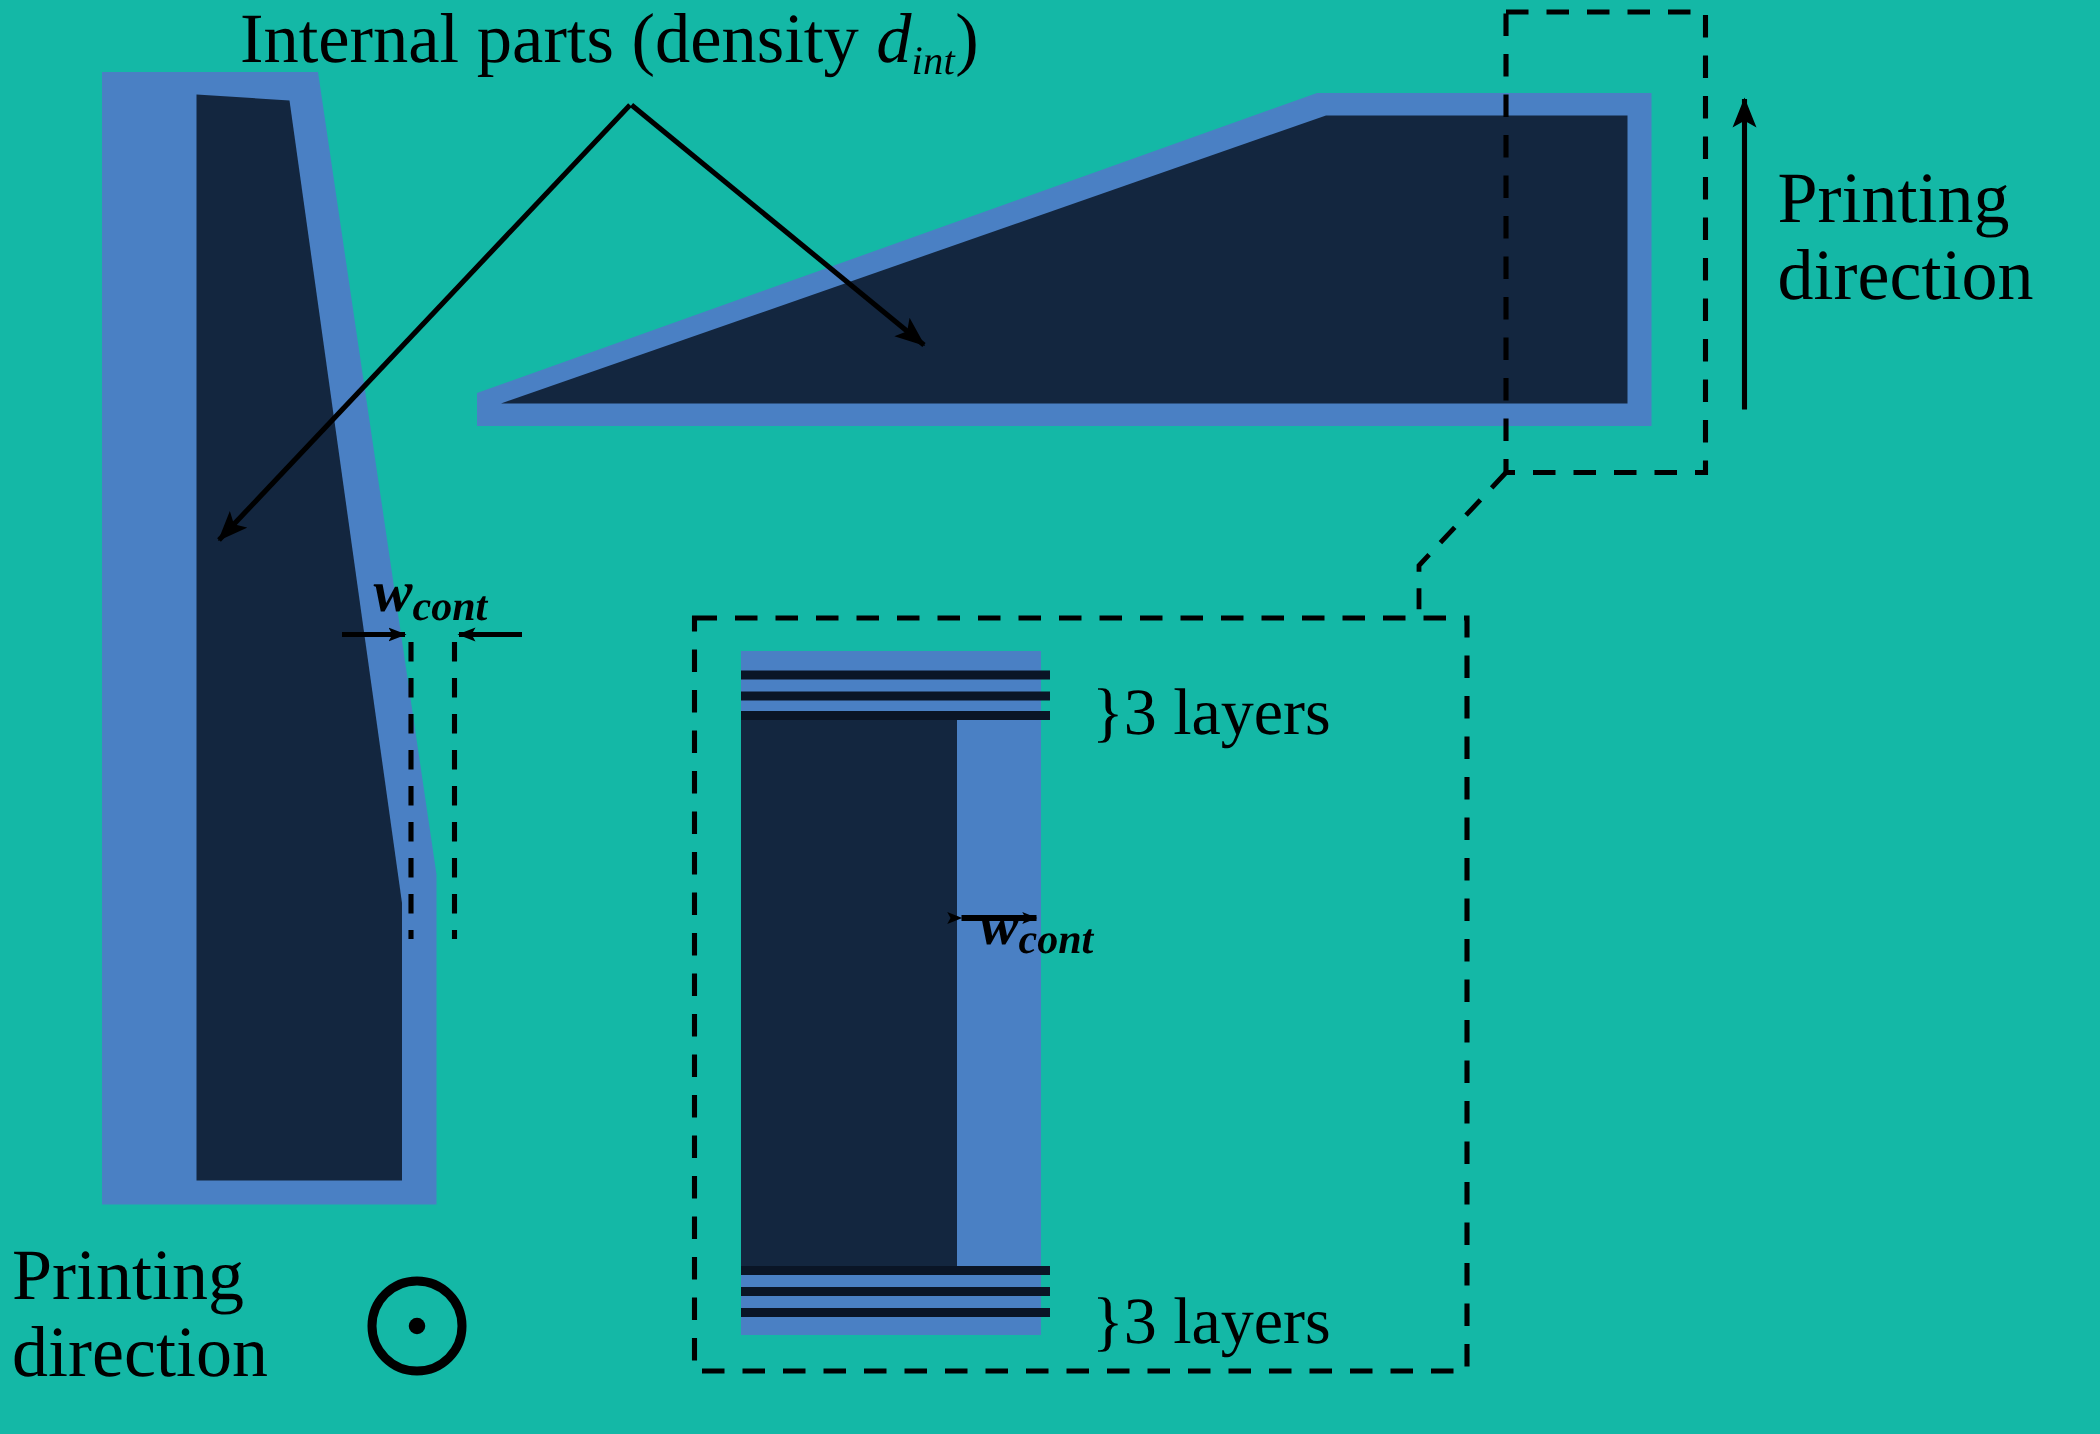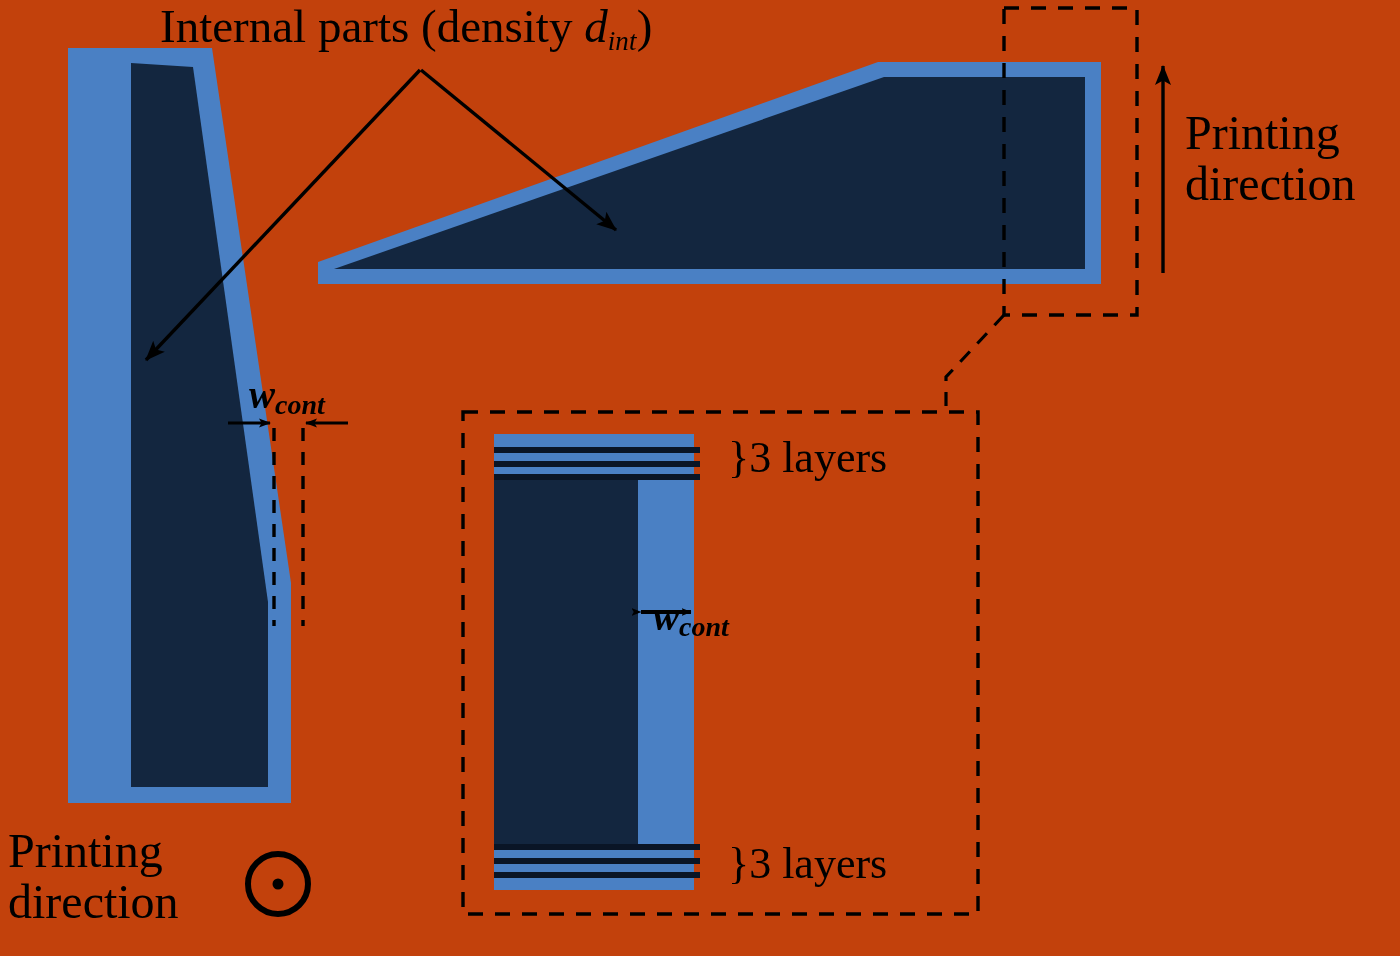--- a/index.html
+++ b/index.html
@@ -8,21 +8,21 @@
     padding: 0;
     background: #ffffff;
   }
   body {
     font-family: "Liberation Serif", "DejaVu Serif", serif;
   }
   #figure {
     position: relative;
     width: 1400px;
     height: 956px;
-    background: #c2410c;
+    background: #14b8a6;
     overflow: hidden;
   }
   #figure svg.layer {
     position: absolute;
     left: 0;
     top: 0;
     width: 1400px;
     height: 956px;
   }
   .txt {
@@ -71,20 +71,21 @@
     font-size: 28px;
     vertical-align: -0.22em;
   }
   #wcont-main { left: 249px; top: 356px; }
   #wcont-inset { left: 653px; top: 578px; }
   .layers-label {
     position: absolute;
     font-size: 44px;
     color: #000;
     white-space: nowrap;
+    margin-top: 17px;
   }
   #layers-top { left: 728px; top: 432px; }
   #layers-bottom { left: 728px; top: 838px; }
 </style>
 </head>
 <body>
 
 <div id="figure">
 
   <svg class="layer" viewBox="0 0 1400 956" xmlns="http://www.w3.org/2000/svg">

